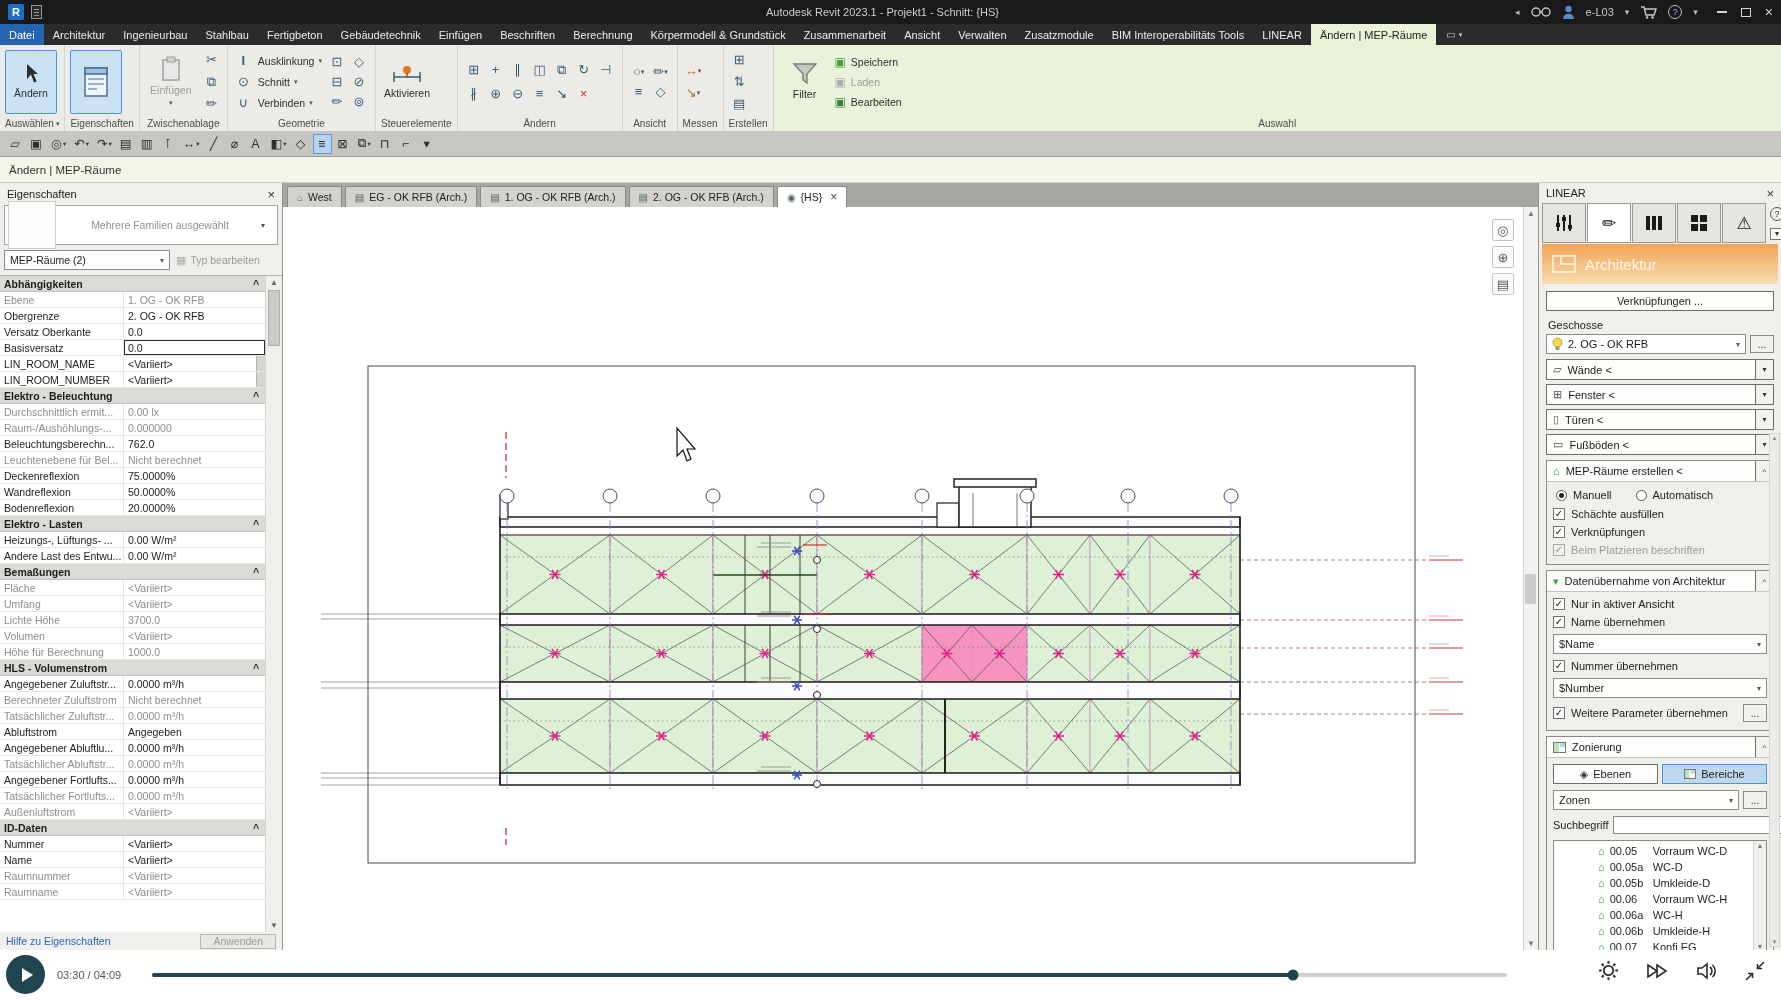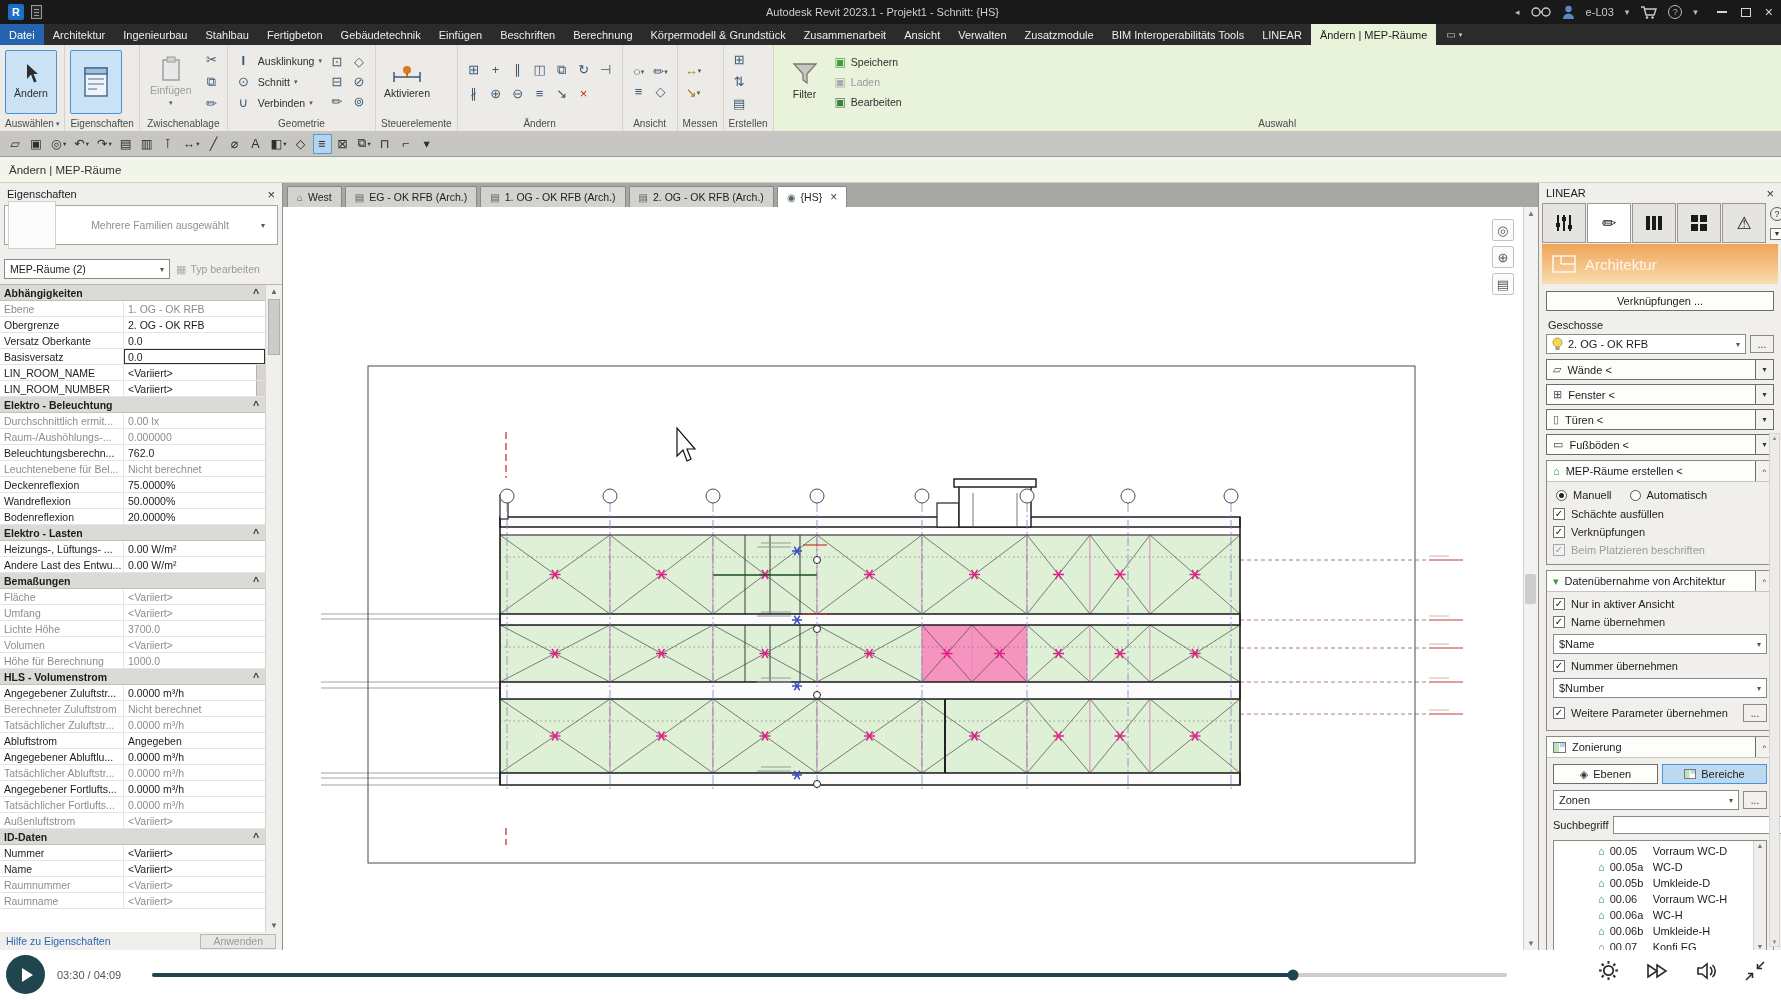--- a/index.html
+++ b/index.html
@@ -65,21 +65,21 @@
   .main{flex:1;display:flex;min-height:0}
 
   
   .props{width:283px;background:#f0efec;display:flex;flex-direction:column;border-right:1px solid #94928f;font-size:10.5px;color:#1c1c1c}
   .phead{height:22px;display:flex;align-items:center;justify-content:space-between;padding:0 7px;font-size:11px}
   .pclose{font-size:13px;color:#333}
   .psel{height:40px;margin:0 4px;background:#fff;border:1px solid #a6a4a1;display:flex;align-items:center}
   .pthumb{width:48px;height:48px;margin:3px;border:1px solid #d0d0d0;background:#fcfcfc}
   .pseltext{flex:1;text-align:center;color:#8f8f8f}
   .dd{color:#555;font-size:8px}
-  .pcombo-row{height:26px;display:flex;align-items:center;gap:6px;padding:0 4px;margin-top:11px}
+  .pcombo-row{height:26px;display:flex;align-items:center;gap:6px;padding:0 4px;margin-top:2px}
   .pcombo{flex:1;height:20px;background:#fff;border:1px solid #8c8a88;display:flex;align-items:center;padding:0 5px;justify-content:space-between}
   .ptypebtn{width:102px;display:flex;align-items:center;gap:4px;color:#9a9a9a}
   .pgrid{flex:1;margin-top:2px;background:#fff;border-top:1px solid #b9b7b4;display:flex;overflow:hidden}
   .pgrid-rows{flex:1;overflow:hidden}
   .prow{height:16px;display:flex;align-items:center;border-bottom:1px solid #e6e4e1;background:#fff}
   .prow .lbl{width:124px;padding:0 4px;border-right:1px solid #e6e4e1;white-space:nowrap;overflow:hidden;align-self:stretch;display:flex;align-items:center}
   .prow .val{flex:1;padding:0 4px;white-space:nowrap;overflow:hidden;align-self:stretch;display:flex;align-items:center}
   .prow.gray{color:#8d8d8d}
   .prow.t-section{background:#dcdad6;font-weight:bold;border-bottom:1px solid #c2c0bd}
   .prow.t-section .lbl{width:auto;flex:1;border-right:none}
@@ -124,21 +124,21 @@
   .lcombo{flex:1;height:20px;background:#fff;border:1px solid #8c8a88;display:flex;align-items:center;gap:5px;padding:0 5px}
   .lcombo .dd{margin-left:auto}
   .ldots{width:24px;height:18px;background:#f2f0ed;border:1px solid #8c8a88;display:flex;align-items:center;justify-content:center;font-size:10px;color:#333}
   .catbtn{height:21px;margin:4px 7px 0;background:#fdfdfc;border:1px solid #6f6d6a;display:flex;align-items:center;gap:6px;padding-left:6px;flex:none}
   .chevbox{margin-left:auto;width:18px;align-self:stretch;border-left:1px solid #6f6d6a;display:flex;align-items:center;justify-content:center;font-size:8px;background:#f4f2ef;color:#333}
   .cicon{color:#555;font-size:11px}
   .cicon.green{color:#2f9e44}
   .lgroup{margin:5px 7px 0;border:1px solid #8c8a88;flex:none;background:#f1efec}
   .lgroup-h{height:21px;background:#fdfdfc;border-bottom:1px solid #c6c4c1;display:flex;align-items:center;gap:6px;padding-left:6px}
   .lgroup-b{padding:6px 6px 8px;display:flex;flex-direction:column;gap:6px}
-  .radio-row{display:flex;gap:18px;padding:1px 0 1px 3px}
+  .radio-row{display:flex;gap:24px;padding:1px 0 1px 3px}
   .radio{display:flex;align-items:center;gap:6px}
   .rdot{width:11px;height:11px;border:1px solid #555;border-radius:50%;background:#fff;display:flex;align-items:center;justify-content:center}
   .rdot.on::after{content:"";width:5px;height:5px;background:#222;border-radius:50%}
   .check{display:flex;align-items:center;gap:6px}
   .cbox{width:12px;height:12px;background:#fff;border:1px solid #707070;display:flex;align-items:center;justify-content:center;font-size:10px;color:#111;line-height:1;flex:none}
   .check.dis{color:#9a9a9a}
   .check.dis .cbox{border-color:#a8a8a8;color:#999;background:#f1f1f1}
   .fullcombo{height:20px;background:#fff;border:1px solid #8c8a88;display:flex;align-items:center;justify-content:space-between;padding:0 5px}
   .morerow{display:flex;align-items:center;justify-content:space-between;gap:4px}
   .zrow2{display:flex;gap:4px}

